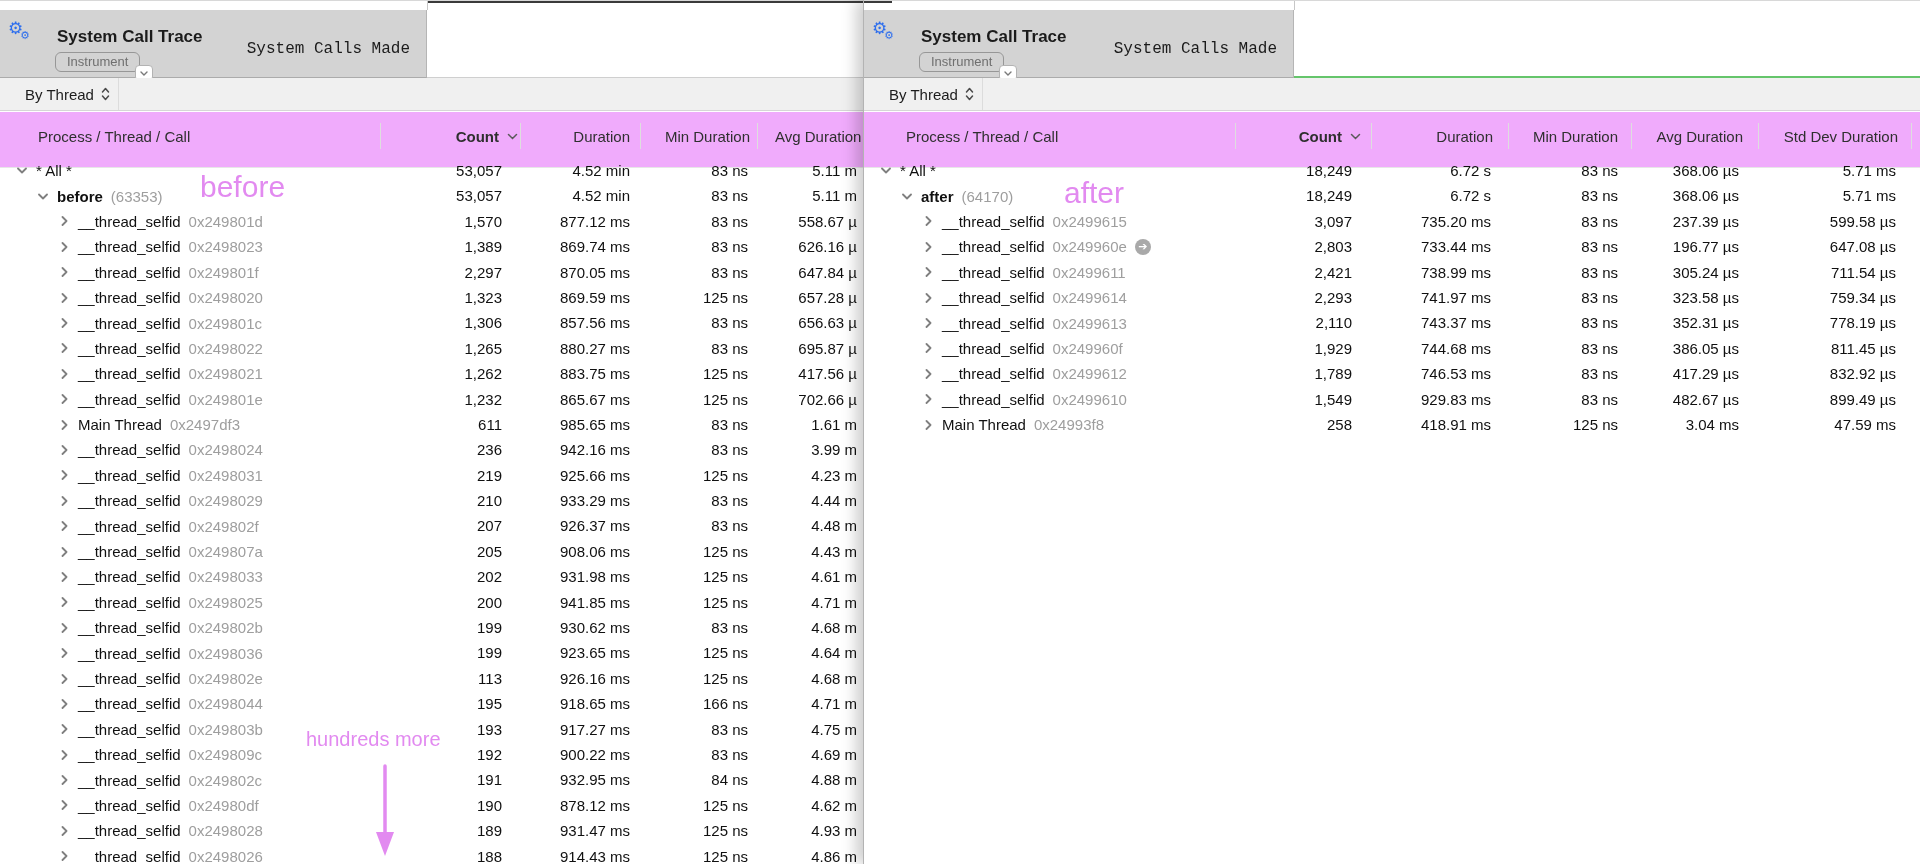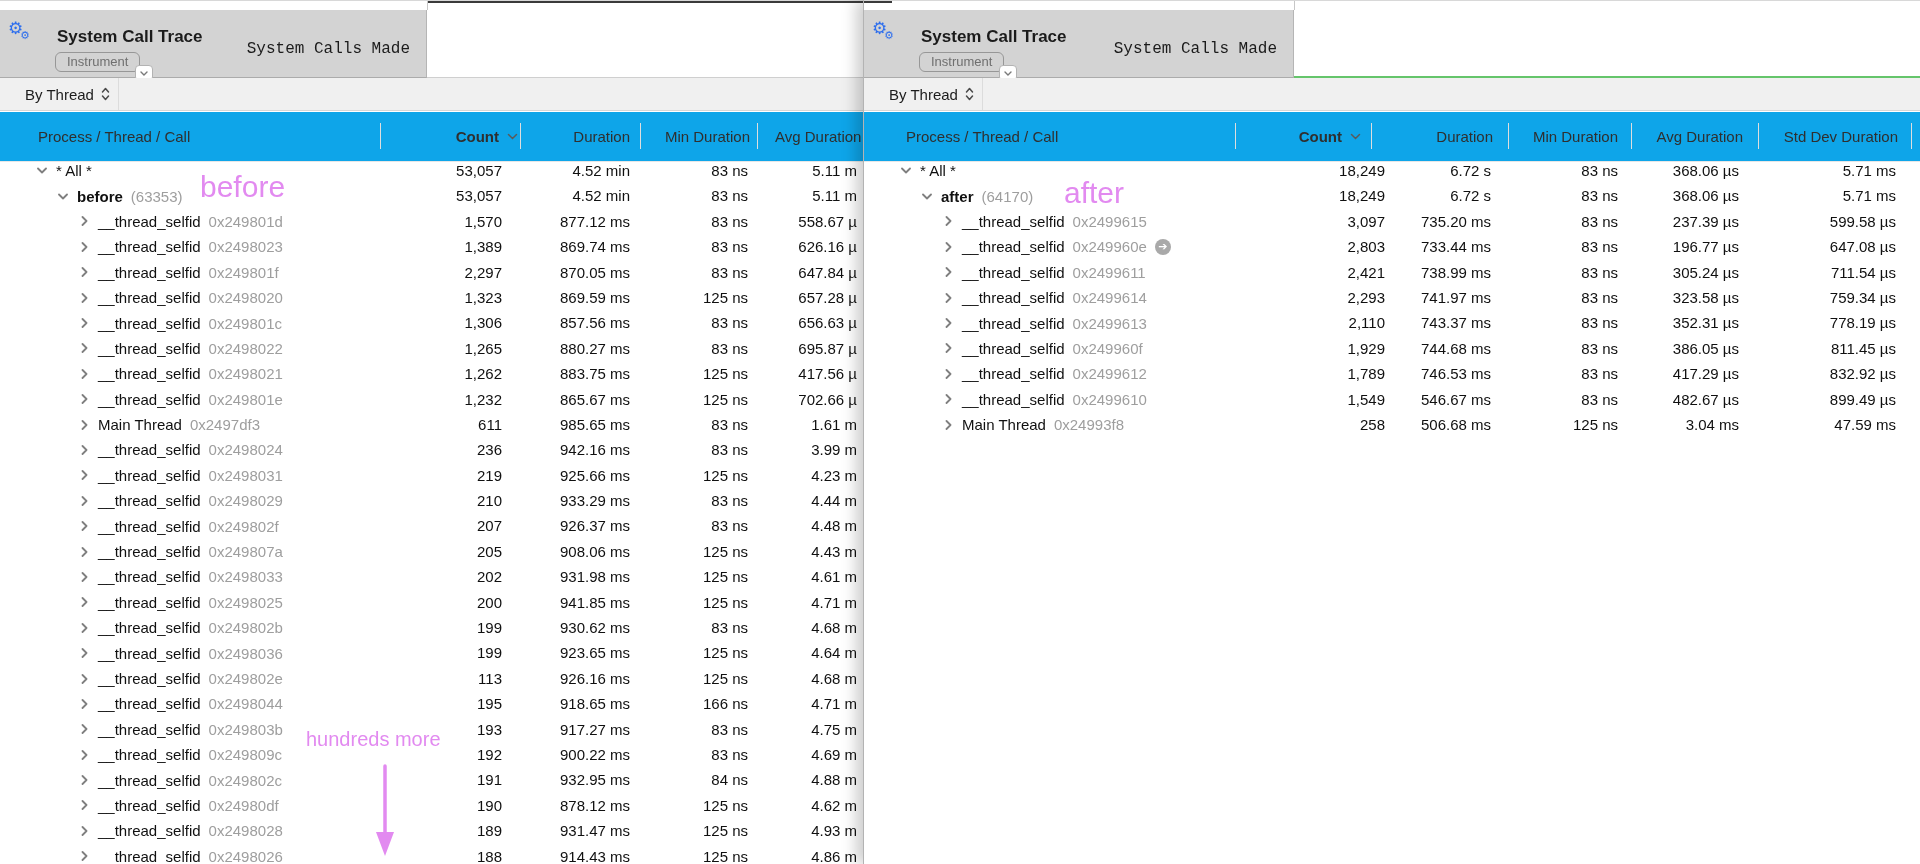--- a/index.html
+++ b/index.html
@@ -28,38 +28,38 @@
   .badge{position:absolute;left:55px;top:42px;border:1.5px solid #979797;border-radius:6px;
          padding:1px 11px 2px 11px;font-size:13px;color:#6f6f6f;background:transparent;}
   .badge-btn{position:absolute;left:135px;top:55px;width:16px;height:14px;background:#fff;
              border:1px solid #b3b3b3;border-radius:4px;display:flex;align-items:center;justify-content:center;}
   .subtitle{position:absolute;right:16px;top:30px;font-size:16px;color:#1b1b1b;font-family:Liberation Mono, monospace;}
   
   .jumpbar{position:absolute;top:78px;left:0;right:0;height:33px;background:#f0f0f0;border-bottom:1px solid #d6d6d6;box-sizing:border-box;}
   .jump-sel{position:absolute;left:25px;top:0;height:32px;display:flex;align-items:center;gap:7px;font-size:15px;color:#1c1c1c;}
   .jump-div{position:absolute;left:118px;top:0;bottom:0;width:1px;background:#dcdcdc;}
   
-  .thead{position:absolute;top:112px;left:0;right:0;height:50px;background:#0ea5e9;border-bottom:1px solid #e7e7e7;box-sizing:border-box;}
+  .thead{position:absolute;top:112px;left:0;right:0;height:56px;background:#f0abfc;border-bottom:1px solid #e7e7e7;box-sizing:border-box;}
   .thead span.hl{position:absolute;top:16px;font-size:15px;color:#2f2f2f;white-space:nowrap;}
   .hd{position:absolute;top:11px;height:26px;width:1px;background:#dedede;}
   .h-count-wrap{display:flex;align-items:center;gap:8px;font-weight:bold;color:#101010;}
   
-  .rows{position:absolute;top:158px;left:0;right:0;bottom:0;overflow:hidden;padding-left:20px;}
+  .rows{position:absolute;top:158px;left:0;right:0;bottom:0;overflow:hidden;}
   .row{position:relative;height:25.4px;display:flex;align-items:center;font-size:15px;white-space:nowrap;}
   .disc{width:12px;display:flex;align-items:center;justify-content:center;color:#7f7f7f;flex:0 0 12px;}
   .tname{margin-left:8px;color:#101010;}
   .tname.b{font-weight:bold;}
   .taddr{margin-left:8px;color:#9e9e9e;}
   .focus-icon{margin-left:8px;width:16px;height:16px;border-radius:50%;background:#a9a9a9;color:#fff;
               display:flex;align-items:center;justify-content:center;font-size:11px;line-height:1;}
   .cell{position:absolute;top:0;height:25.4px;line-height:25.4px;text-align:right;color:#101010;}
   
   #panel-left  .c-count{right:361px;} #panel-left  .c-dur{right:233px;}
   #panel-left  .c-min{right:115px;}   #panel-left  .c-avg{right:6px;}
-  #panel-right .c-count{right:536px;margin-left:8px;} #panel-right .c-dur{right:430px;}
+  #panel-right .c-count{right:569px;margin-left:8px;} #panel-right .c-dur{right:430px;}
   #panel-right .c-min{right:303px;}   #panel-right .c-avg{right:182px;}
   #panel-right .c-std{right:25px;}
   
   .ann{position:absolute;color:#e28af0;font-size:30px;white-space:nowrap;}
   .ann-small{font-size:20px;}
   .ann-arrow{position:absolute;}
   svg{display:block;}
 </style>
 </head>
 <body>
@@ -668,35 +668,35 @@
       </div>
       <div class="row">
         <span class="disc" style="margin-left: 58px;">
           <svg width="7" height="10" viewBox="0 0 7 10">
             <path d="M1.5 1 L5.5 5 L1.5 9" fill="none" stroke="#7f7f7f" stroke-width="1.8" stroke-linecap="round" stroke-linejoin="round"></path>
           </svg>
         </span>
         <span class="tname">__thread_selfid</span>
         <span class="taddr">0x2499610</span>
         <span class="cell c-count">1,549</span>
-        <span class="cell c-dur">546.67 ms</span>
+        <span class="cell c-dur">929.83 ms</span>
         <span class="cell c-min">83 ns</span>
         <span class="cell c-avg">482.67 µs</span>
         <span class="cell c-std">899.49 µs</span>
       </div>
       <div class="row">
         <span class="disc" style="margin-left: 58px;">
           <svg width="7" height="10" viewBox="0 0 7 10">
             <path d="M1.5 1 L5.5 5 L1.5 9" fill="none" stroke="#7f7f7f" stroke-width="1.8" stroke-linecap="round" stroke-linejoin="round"></path>
           </svg>
         </span>
         <span class="tname">Main Thread</span>
         <span class="taddr">0x24993f8</span>
         <span class="cell c-count">258</span>
-        <span class="cell c-dur">506.68 ms</span>
+        <span class="cell c-dur">418.91 ms</span>
         <span class="cell c-min">125 ns</span>
         <span class="cell c-avg">3.04 ms</span>
         <span class="cell c-std">47.59 ms</span>
       </div>
     </div>
 
   <div class="ann" style="left:200px;top:176px;">after</div>
 </div>
 
 </body></html>

